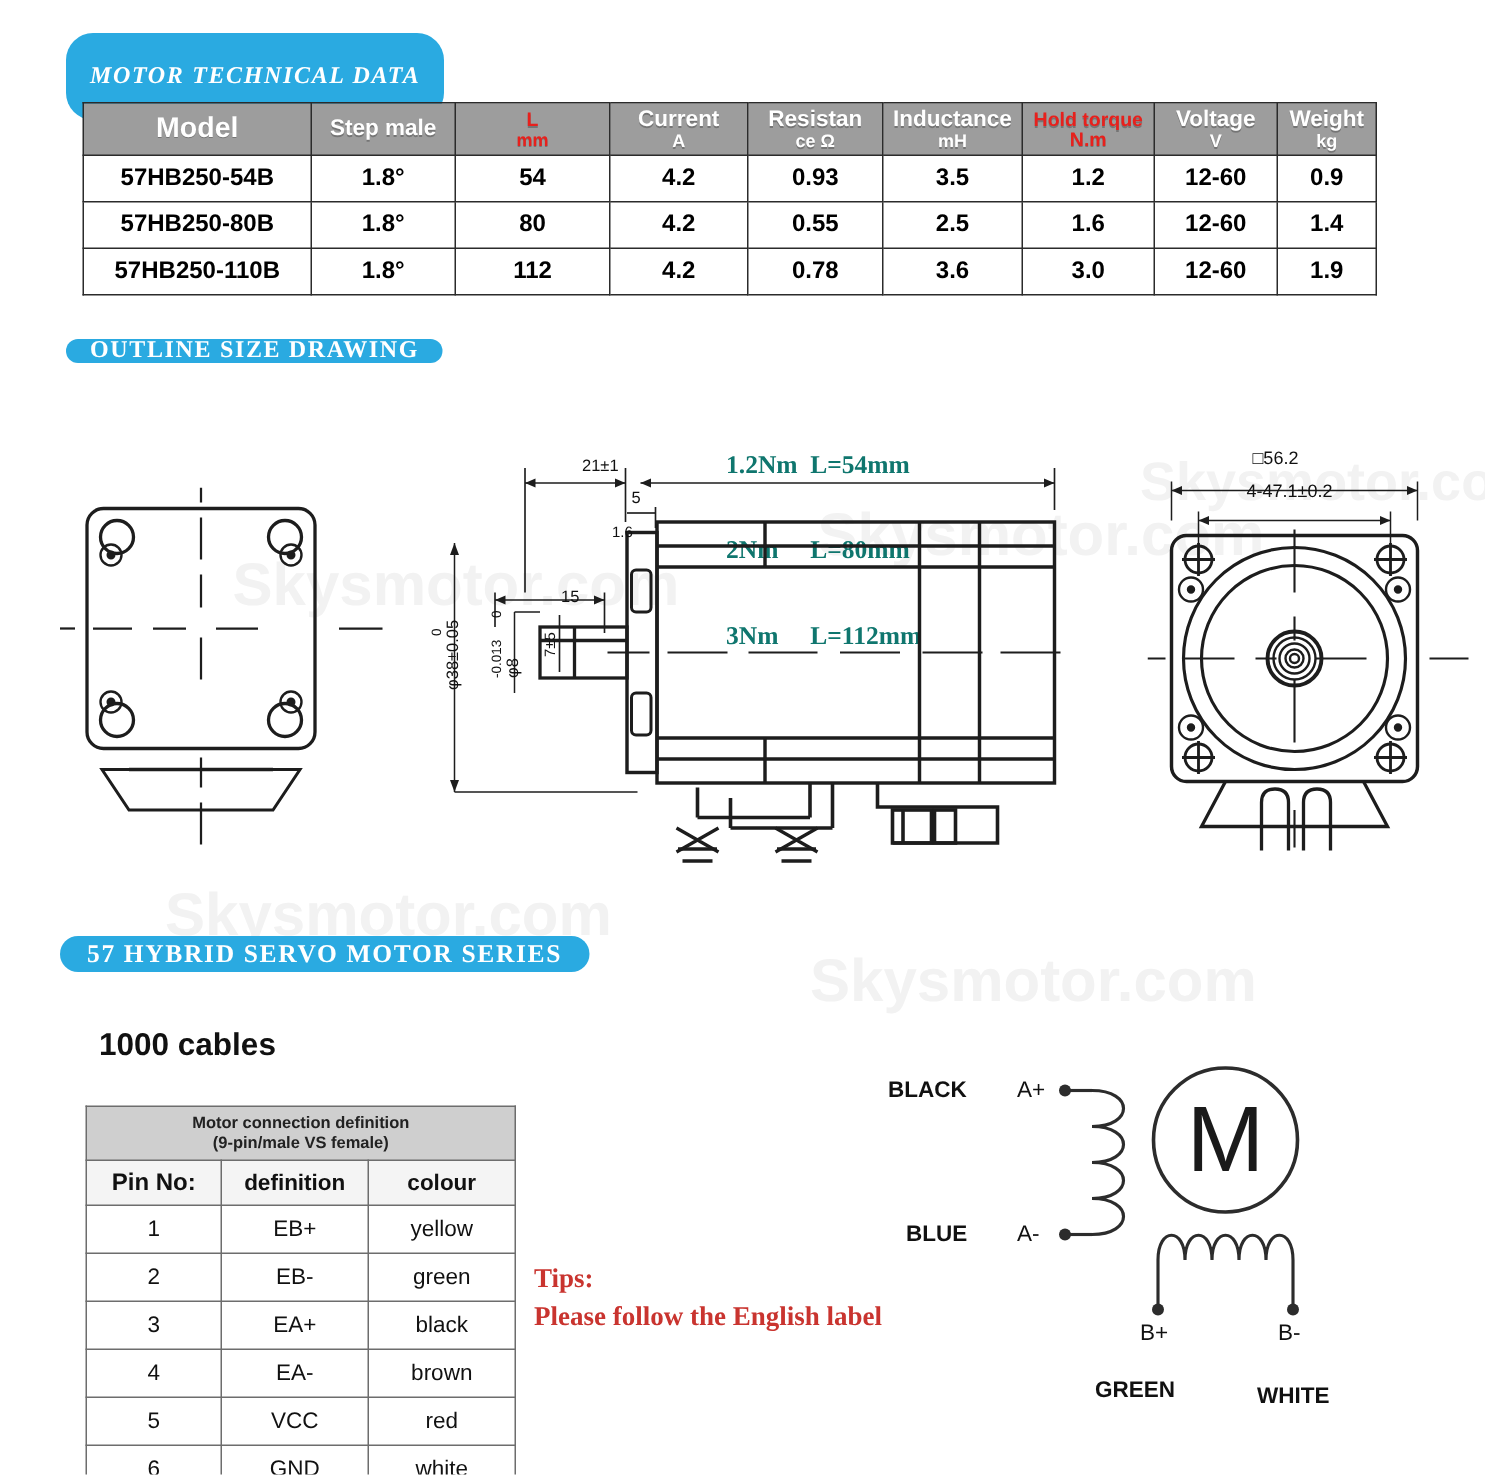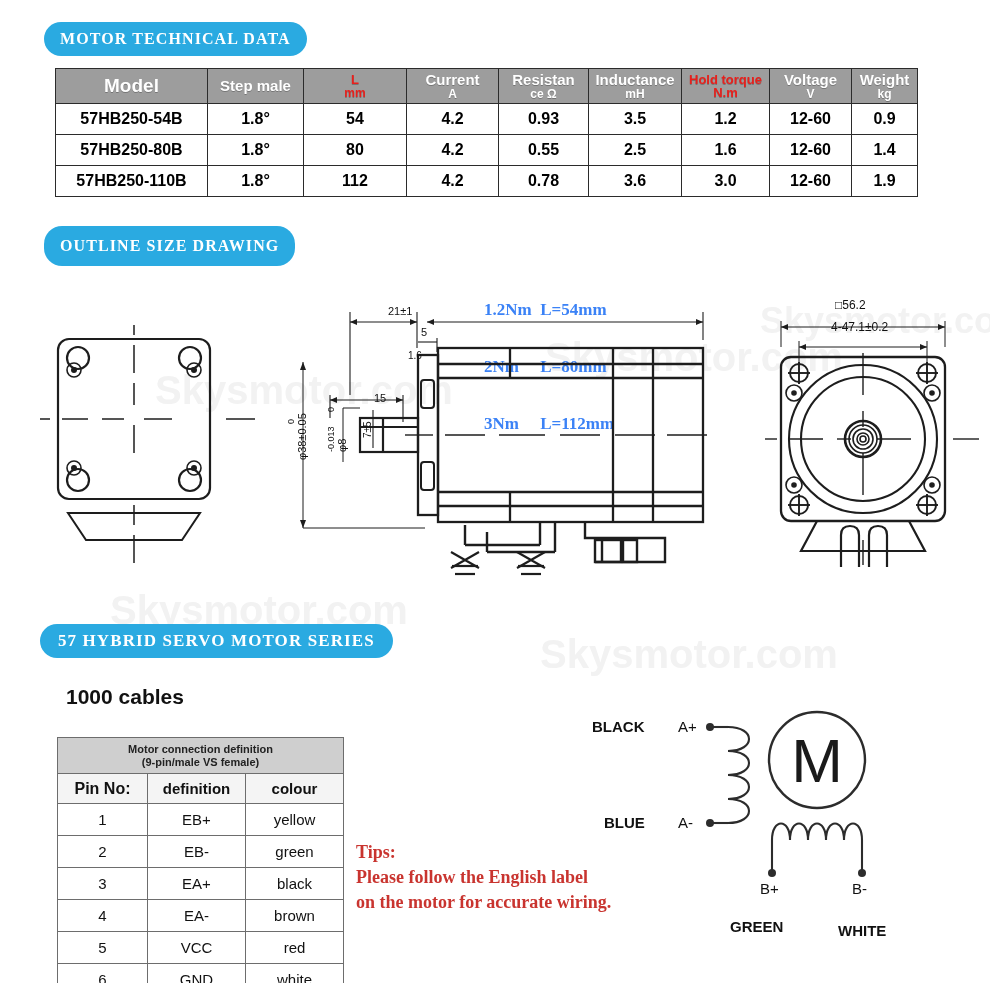--- a/index.html
+++ b/index.html
@@ -9,23 +9,23 @@
   }
   .page{position:absolute;inset:0;}
 
   
   .pill{
     position:absolute;background:#2aaae1;color:#ffffff;
     border-radius:18px;display:flex;align-items:center;
     font-family:"Liberation Serif", serif;font-weight:bold;
     letter-spacing:1.1px;white-space:nowrap;
   }
-  #pill-1{left:44px;top:22px;height:34px;padding:0 16px;font-size:16px;}
-  #pill-2{left:44px;top:226px;height:16px;padding:12px 16px;font-size:16px;}
-  #pill-3{left:40px;top:624px;height:34px;padding:0 18px;font-size:17px;}
+  #pill-1{left:44px;top:22px;height:34px;padding:12px 16px;font-size:16px;font-style:italic;}
+  #pill-2{left:44px;top:226px;height:16px;padding:0 16px;font-size:16px;}
+  #pill-3{left:40px;top:624px;height:24px;padding:0 18px;font-size:17px;}
 
   
   #spec-table{
     position:absolute;left:55px;top:68px;width:862px;
     border-collapse:collapse;table-layout:fixed;
   }
   #spec-table th,#spec-table td{
     border:1.5px solid #2b2b2b;text-align:center;vertical-align:middle;
   }
   #spec-table thead th{
@@ -43,21 +43,21 @@
   #spec-table tbody td.model{font-size:16px;}
 
   
   .drawing{position:absolute;}
   .dimtext{
     position:absolute;font-family:"Liberation Sans",sans-serif;
     font-size:10px;color:#111;white-space:nowrap;
   }
   .dimtext.vert{transform-origin:left top;transform:rotate(-90deg);}
   .redsize{
-    position:absolute;color:#3b82f6;font-family:"Liberation Serif",serif;
+    position:absolute;color:#0f766e;font-family:"Liberation Serif",serif;
     font-weight:bold;font-size:17px;line-height:1.12;white-space:pre;
   }
 
   
   #enc-title{
     position:absolute;left:66px;top:684px;width:330px;
     font-size:21px;font-weight:bold;line-height:1.25;color:#111;
   }
   #pin-table{
     position:absolute;left:57px;top:737px;width:286px;
@@ -486,21 +486,20 @@
         <td>6</td>
         <td>GND</td>
         <td>white</td>
       </tr>
     </tbody>
   </table>
 
   <div id="tips">
     <div>Tips:</div>
     <div>Please follow the English label</div>
-    <div>on the motor for accurate wiring.</div>
   </div>
 
   <div id="wiring">
     <svg width="420" height="250" viewBox="0 0 420 250">
       <g fill="none" stroke="#2c2c2c" stroke-width="2.1">
 
         <path d="M150 27 L168 27"></path>
         <path d="M168 27 C196 27 196 51 168 51 C196 51 196 75 168 75
                  C196 75 196 99 168 99 C196 99 196 123 168 123"></path>
         <path d="M168 123 L150 123"></path>

